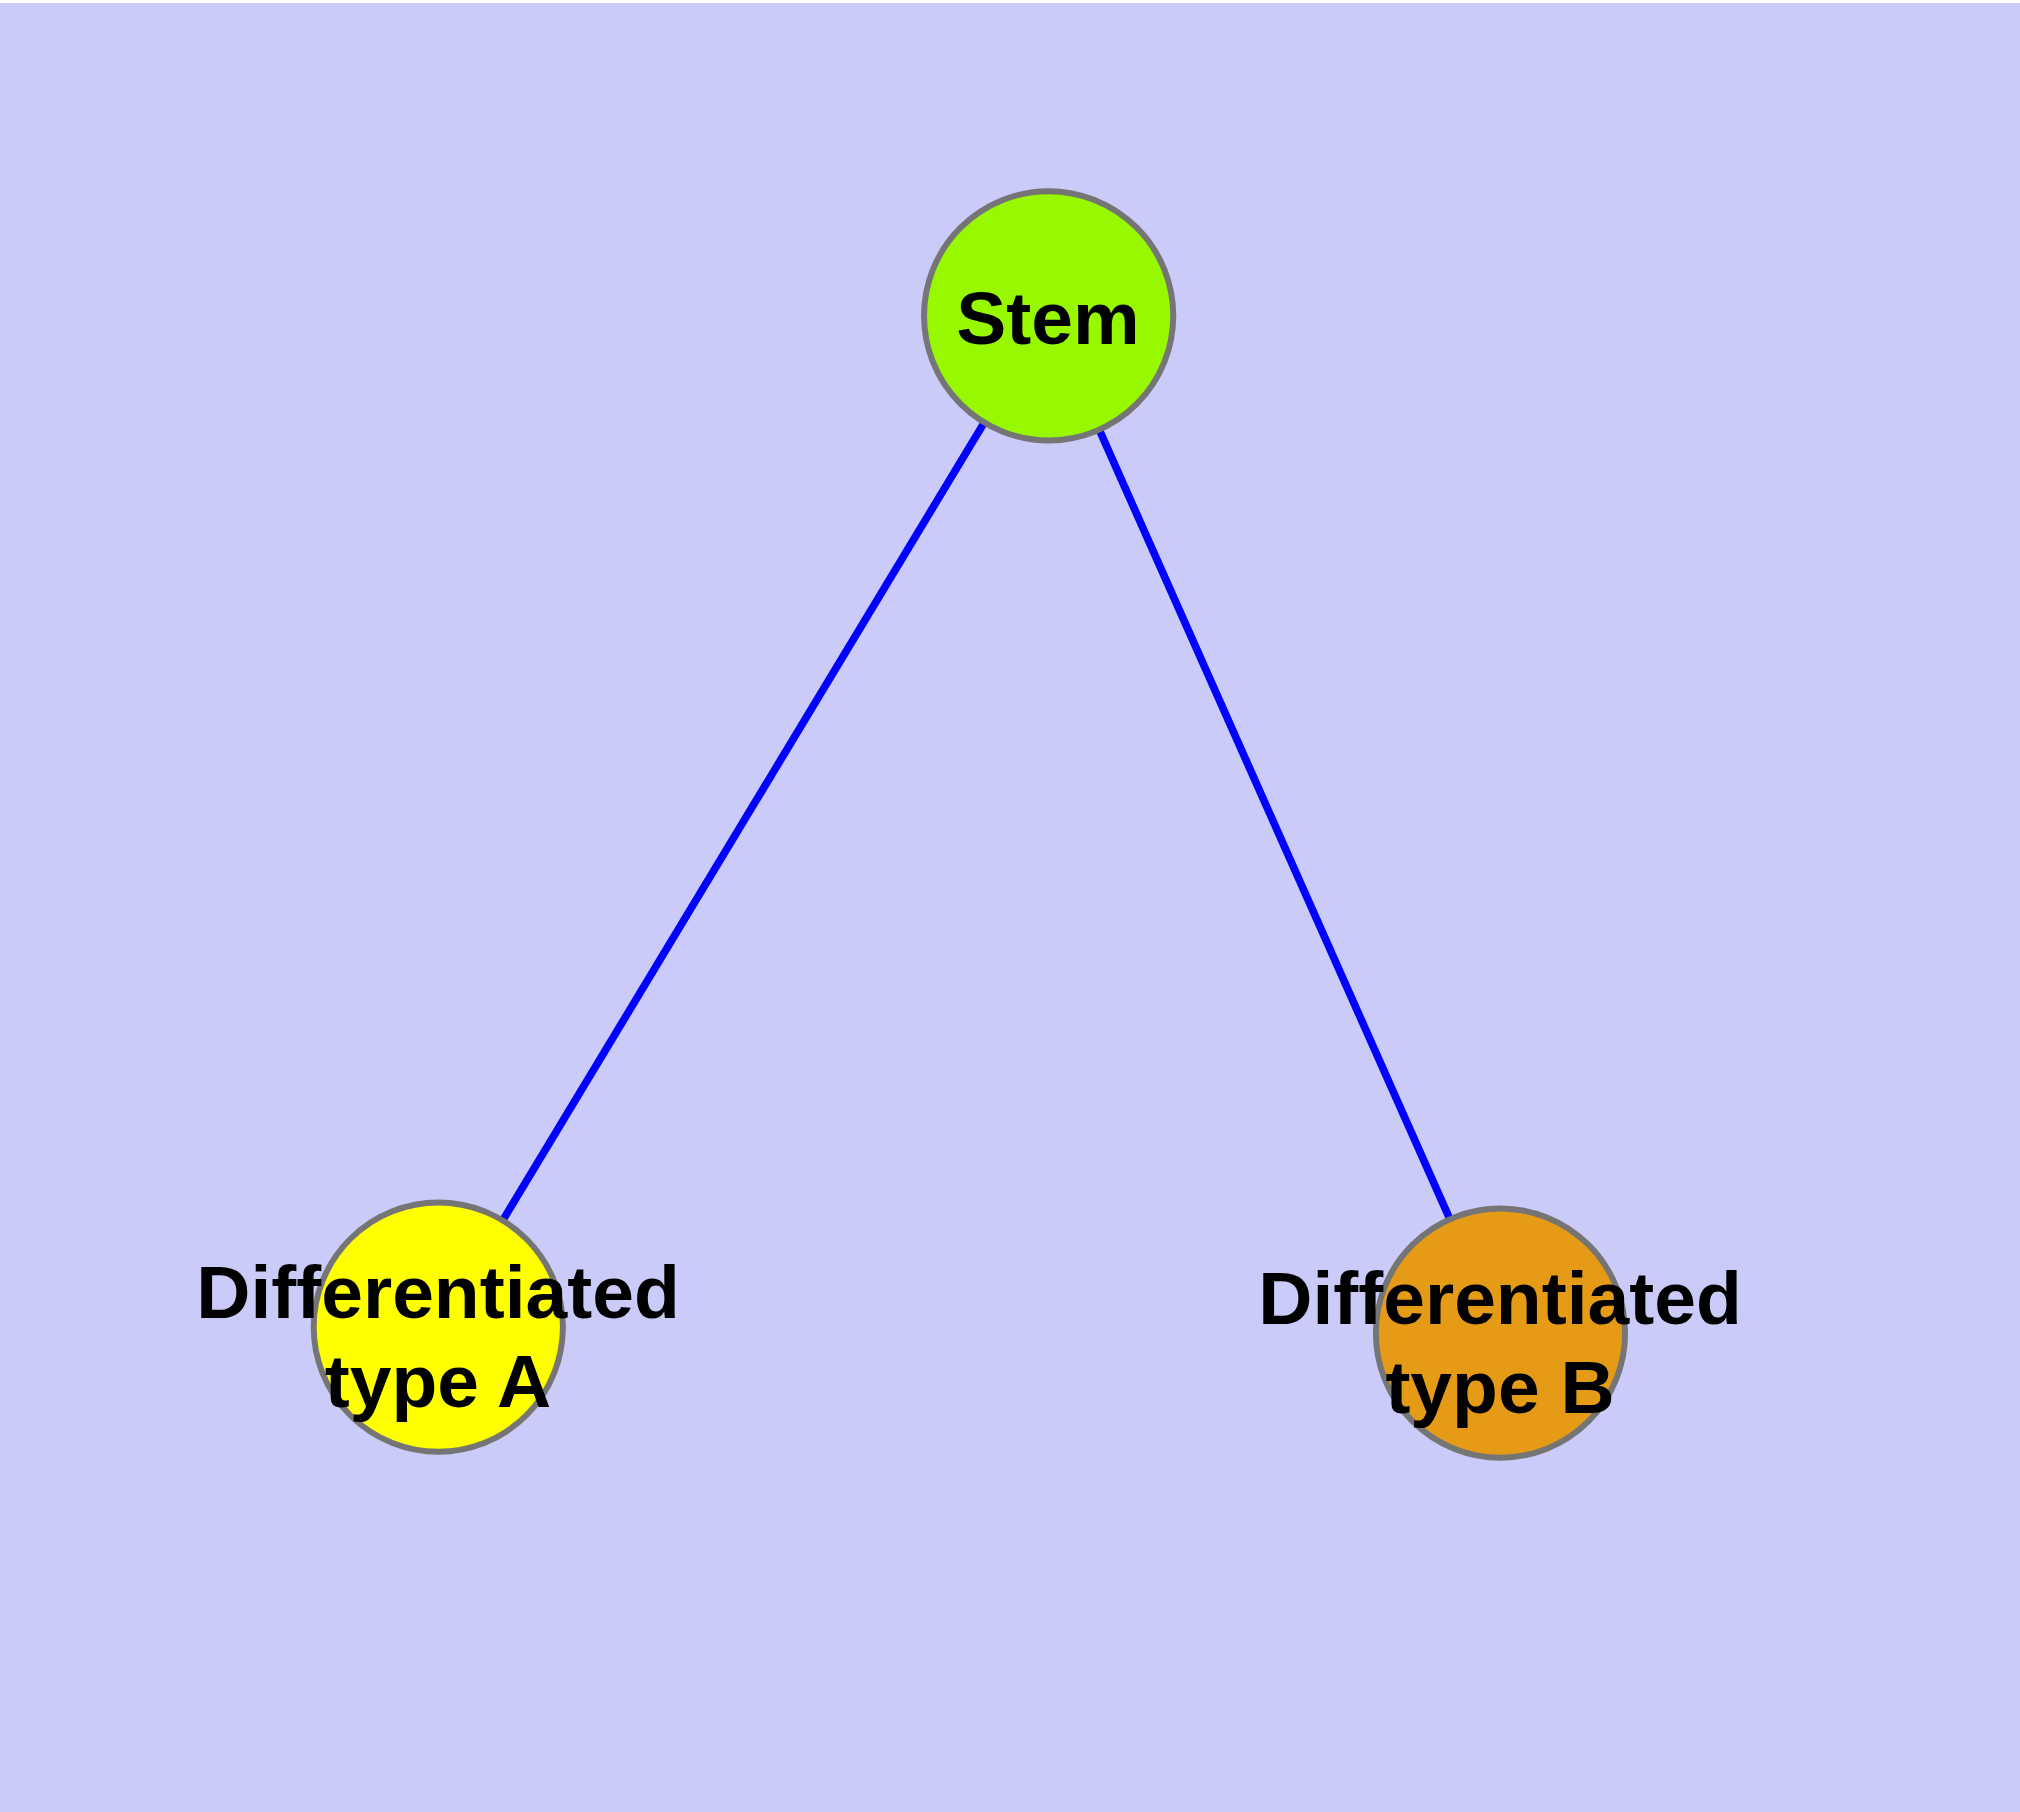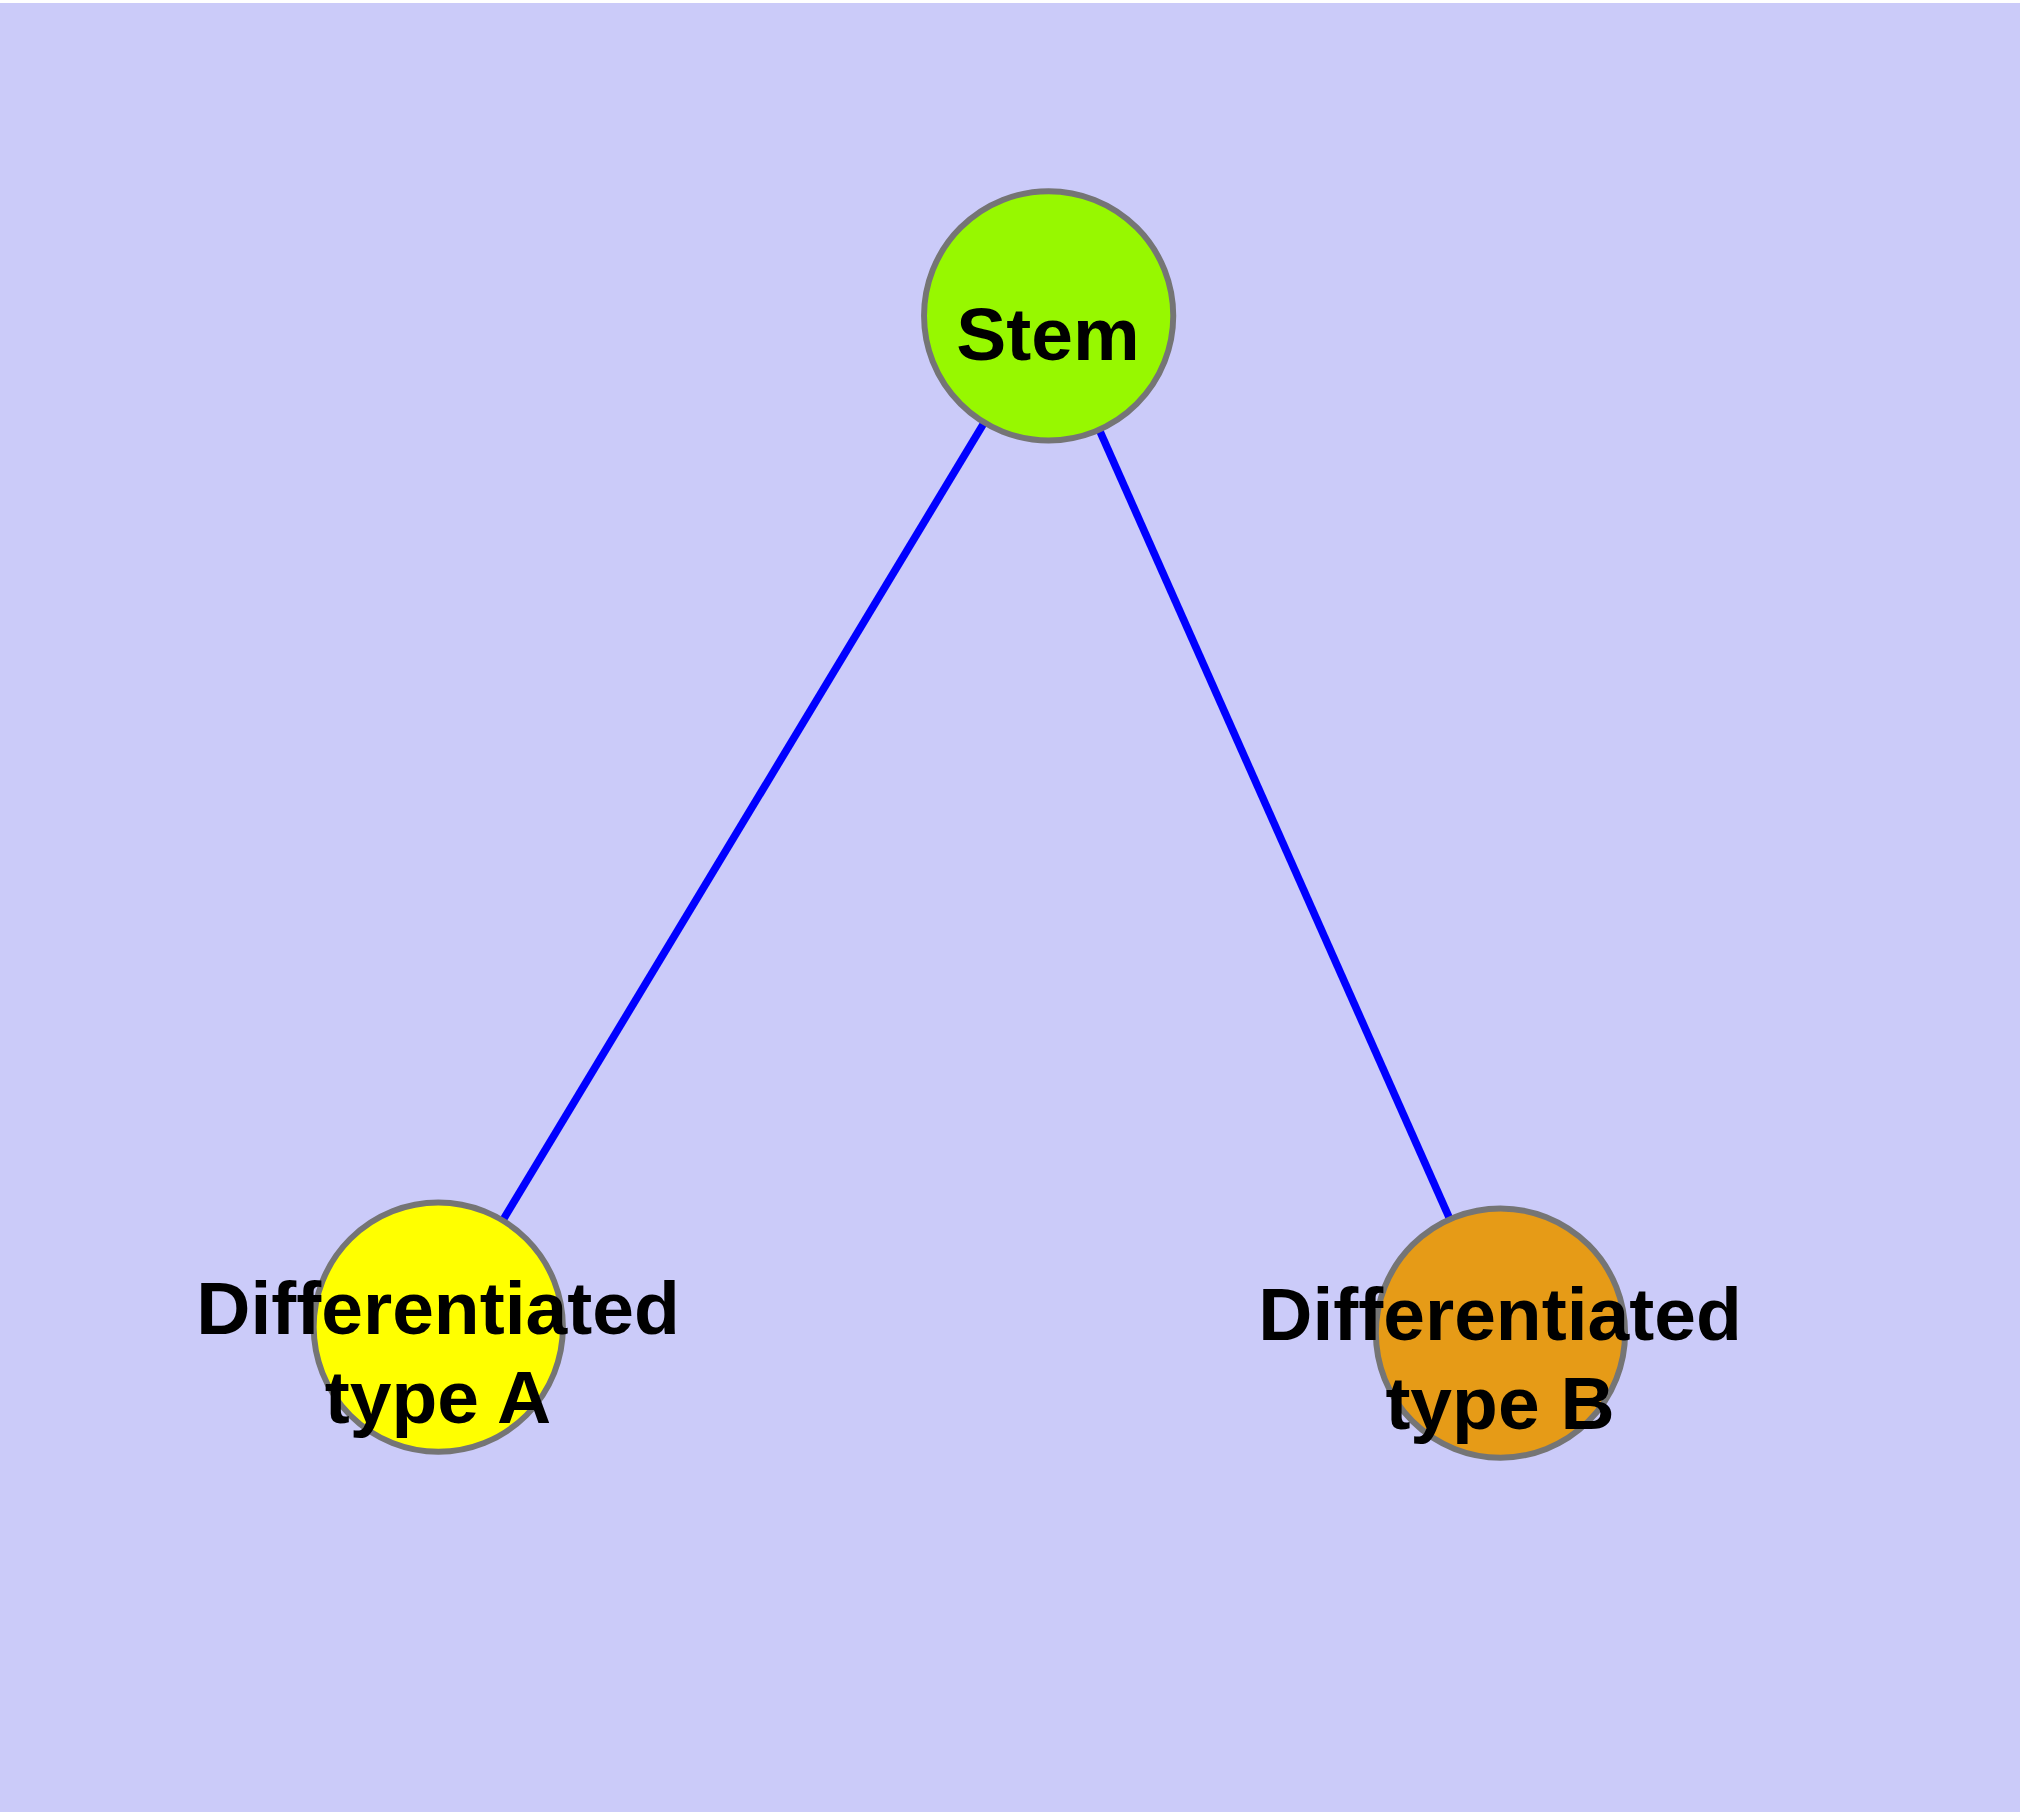--- a/index.html
+++ b/index.html
@@ -40,21 +40,20 @@
   .node-label {
     position: absolute;
     transform: translate(-50%, -50%);
     color: #000000;
     font-weight: bold;
     font-size: 75px;
     line-height: 1.18;
     text-align: center;
     white-space: pre-line;
     letter-spacing: 0px;
-    margin-top: 16px;
   }
   .label-stem   { left: 1048px; top: 315px; }
   .label-type-a { left: 438px;  top: 1333px; }
   .label-type-b { left: 1500px; top: 1339px; }
 </style>
 </head>
 <body>
 
 <div class="canvas">
   <svg class="graph" viewBox="0 0 2384 2134">

